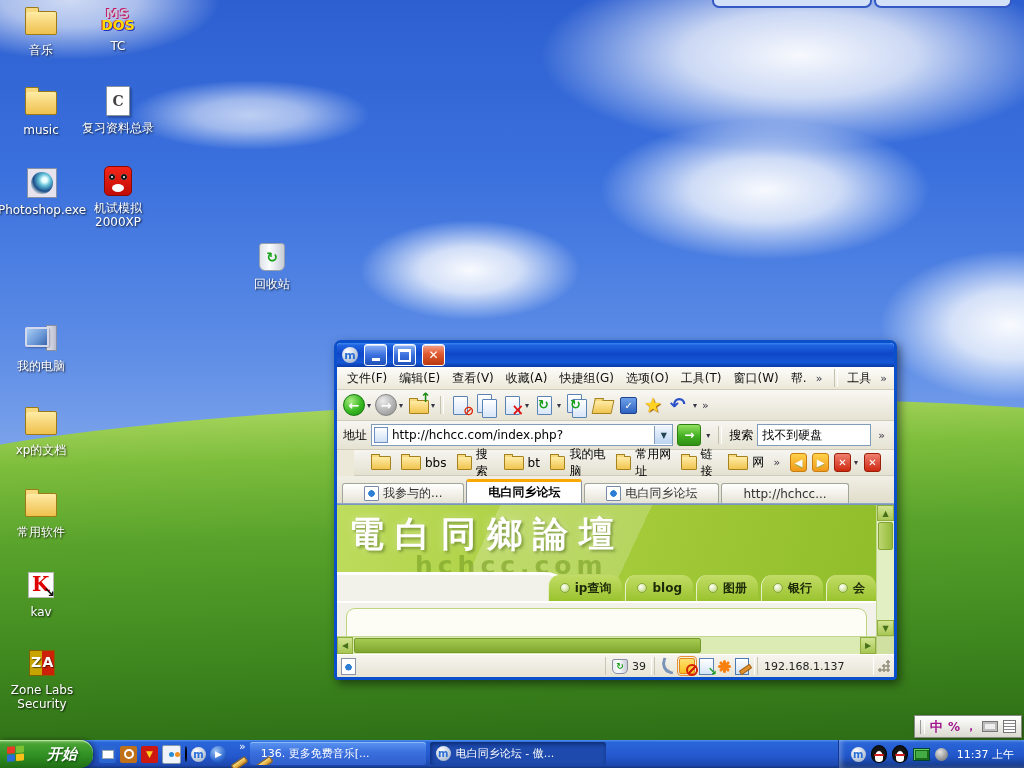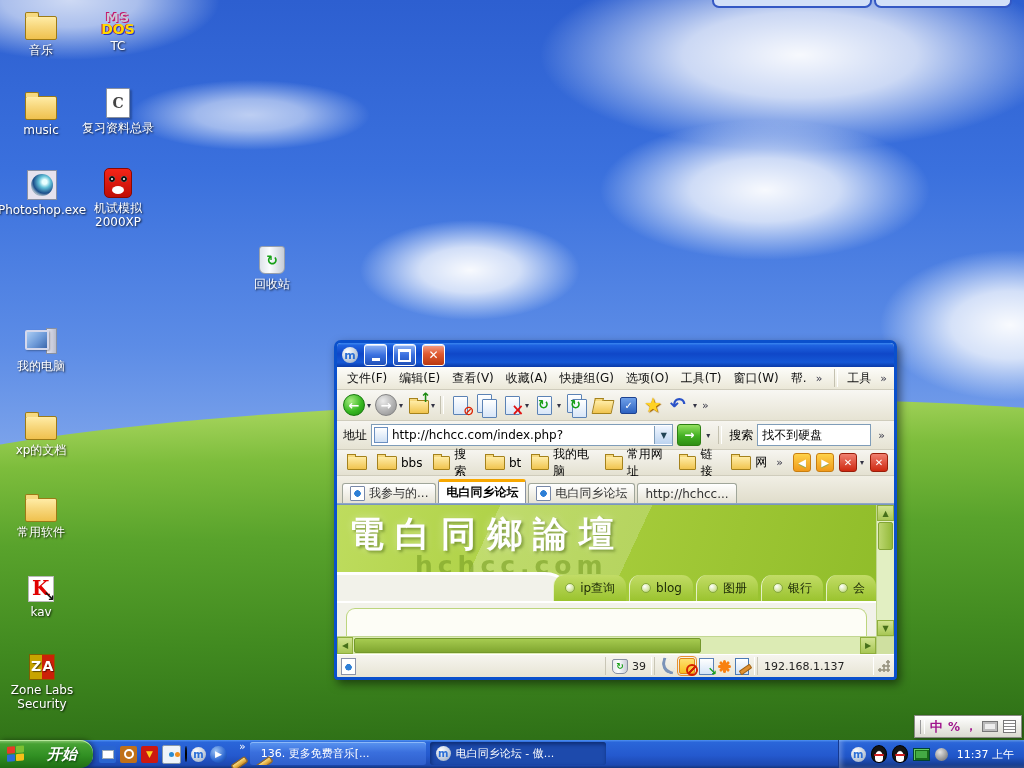--- a/index.html
+++ b/index.html
@@ -7,21 +7,21 @@
   .desktop{position:absolute;inset:0;overflow:hidden;
     background:linear-gradient(180deg,#2d5fd0 0%,#3a70dd 22%,#5c8ce6 45%,#84a9ec 62%,#a9c2f0 78%,#c2d4f2 100%);}
   .cloud{position:absolute;border-radius:50%;
     background:radial-gradient(closest-side,rgba(255,255,255,.96) 0%,rgba(255,255,255,.75) 45%,rgba(255,255,255,0) 100%);}
   .hill{position:absolute;left:-140px;top:402px;width:1320px;height:430px;
     border-radius:100% 100% 0 0 / 150px 110px 0 0;transform:rotate(-1.6deg);
     background:linear-gradient(180deg,#a6d45c 0%,#7dbd3c 12%,#59a32c 30%,#418a20 55%,#2f7117 78%,#285f13 100%);}
   
   .dicon{position:absolute;width:78px;display:flex;flex-direction:column;align-items:center;gap:3px;}
   .dicon .lbl{color:#fff;text-align:center;line-height:1.2;text-shadow:1px 1px 2px rgba(0,0,0,.85);}
-  .icnbox{height:34px;display:flex;align-items:flex-end;justify-content:center;}
+  .icnbox{height:34px;display:flex;align-items:center;justify-content:center;}
   .g-folder{width:30px;height:22px;position:relative;border-radius:2px;
     background:linear-gradient(180deg,#ffeca6 0%,#f7d77c 45%,#efc14e 100%);border:1px solid #9c7a16;}
   .g-folder::before{content:"";position:absolute;top:-5px;left:-1px;width:12px;height:4px;
     background:#f7da80;border:1px solid #9c7a16;border-bottom:none;border-radius:2px 2px 0 0;}
   .g-msdos{display:flex;flex-direction:column;align-items:center;line-height:1;}
   .g-msdos b{color:#c8c8d8;font-size:13px;letter-spacing:1px;text-shadow:1px 1px 0 #c2186c,-1px -1px 0 #c2186c;}
   .g-msdos i{font-style:normal;font-weight:bold;color:#ffd900;font-size:14px;margin-top:-2px;
     text-shadow:1px 1px 0 #2233cc,-1px 0 0 #cc2233;}
   .g-doc{width:22px;height:28px;background:#fff;border:1px solid #8a92a0;border-radius:1px;
     display:flex;align-items:center;justify-content:center;color:#444;font:bold 14px "DejaVu Serif",serif;
@@ -107,56 +107,56 @@
     background:linear-gradient(#f6f5f0,#e6e3d3);border-bottom:1px solid #cfccbc;}
   .abox{flex:1;height:20px;background:#fff;border:1px solid #7f9db9;display:flex;align-items:center;padding-left:2px;min-width:0;}
   .aico{width:12px;height:14px;flex:0 0 12px;background:linear-gradient(#fff,#cfe0f4);border:1px solid #6a8fc0;margin-right:4px;}
   .aval{flex:1;white-space:nowrap;overflow:hidden;color:#000;}
   .adrop{width:17px;height:18px;flex:0 0 17px;border-left:1px solid #7f9db9;display:flex;align-items:center;justify-content:center;
     background:linear-gradient(#f0f6ff,#bcd4f0);color:#245;font-size:8px;}
   .gobtn{width:22px;height:20px;border-radius:3px;border:1px solid #2d7f12;color:#fff;font-weight:bold;font-size:12px;
     background:linear-gradient(#94e060,#42b022 55%,#2f8f14);display:flex;align-items:center;justify-content:center;}
   .sbox{width:104px;height:20px;background:#fff;border:1px solid #7f9db9;display:flex;align-items:center;padding:0 4px;}
   
-  .bmbar{height:25px;flex:0 0 25px;display:flex;align-items:center;gap:2px;padding:0 6px;
-    background:linear-gradient(#f6f5f0,#e4e1d1);border-bottom:1px solid #cfccbc;}
+  .bmbar{height:25px;flex:0 0 25px;display:flex;align-items:center;gap:2px;padding:0 13px;
+    background:linear-gradient(#f6f5f0,#e4e1d1);border-bottom:1px solid #cfccbc;margin-left:17px;}
   .bm{display:flex;align-items:center;gap:4px;padding:1px 4px;}
   .bmf{position:relative;width:18px;height:12px;border-radius:1px;
     background:linear-gradient(#ffeca6,#f0c44f);border:1px solid #a5821c;}
   .bmf::before{content:"";position:absolute;top:-3px;left:-1px;width:7px;height:2px;background:#f7da80;
     border:1px solid #a5821c;border-bottom:none;}
   .tabnav{width:17px;height:17px;border-radius:3px;margin-left:3px;display:flex;align-items:center;justify-content:center;
     color:#fff;font-weight:bold;font-size:10px;}
   .tn-orange{background:linear-gradient(#ffd24a,#f09a1a);border:1px solid #c87e10;text-shadow:0 1px 1px #8a5;}
   .tn-red{background:linear-gradient(#f08070,#ce2810);border:1px solid #9a1e0a;}
   
   .tabbar{height:25px;flex:0 0 25px;display:flex;align-items:flex-end;gap:2px;padding:2px 5px 0;
     background:linear-gradient(#f1efe5,#e0ddcb);border-bottom:1px solid #8fa6c8;}
-  .tab{height:19px;display:flex;align-items:center;gap:4px;padding:0 7px;max-width:150px;
+  .tab{height:19px;display:flex;align-items:center;gap:4px;padding:0 21px;max-width:150px;
     background:linear-gradient(#ffffff,#e6e3d5);border:1px solid #a0a69a;border-bottom:none;border-radius:3px 3px 0 0;
     color:#333;white-space:nowrap;overflow:hidden;}
   .tab.active{height:21px;background:#fff;border-color:#8a92a0;border-top:3px solid #f8a800;font-weight:bold;color:#000;}
   .tabico{width:13px;height:13px;flex:0 0 13px;border:1px solid #7888a8;border-radius:1px;
     background:#fff radial-gradient(circle at 50% 50%,#2d7fd6 0 3px,rgba(0,0,0,0) 3.5px);}
   
   .content{flex:1;display:flex;min-height:0;border-top:1px solid #7a96bc;background:#fff;}
   .pagearea{flex:1;display:flex;flex-direction:column;min-width:0;overflow:hidden;}
   .banner{height:96px;flex:0 0 96px;position:relative;overflow:hidden;border-bottom:2px solid #fff;
     background:linear-gradient(105deg,#bedc5e 0%,#a8cd3c 45%,#90bd2a 100%);}
   .banner::before{content:"";position:absolute;inset:0;
     background:linear-gradient(115deg,rgba(255,255,255,0) 28%,rgba(255,255,255,.20) 28%,rgba(255,255,255,.20) 54%,rgba(255,255,255,0) 54%);}
   .btitle{position:absolute;left:12px;top:6px;font-family:"DejaVu Serif","Liberation Serif",serif;
     font-size:35px;font-weight:bold;color:#fff;letter-spacing:11px;white-space:nowrap;
     text-shadow:2px 2px 3px rgba(70,100,10,.55),0 0 8px rgba(255,255,255,.35);}
   .bwater{position:absolute;left:78px;top:46px;font-size:25px;font-weight:bold;letter-spacing:5px;
     color:rgba(120,158,36,.6);}
   .swoosh{position:absolute;left:-8px;bottom:-3px;width:45%;height:29px;background:#f2f2ea;
     border-top:3px solid #fff;border-right:3px solid #fff;border-radius:0 30px 0 0;}
   .bnavrow{position:absolute;right:0;bottom:0;left:42%;height:26px;display:flex;justify-content:flex-end;align-items:stretch;}
-  .bnav{display:flex;align-items:center;gap:5px;padding:0 11px;margin-left:3px;font-weight:normal;color:#1d2a08;
+  .bnav{display:flex;align-items:center;gap:5px;padding:0 11px;margin-left:3px;font-weight:bold;color:#1d2a08;
     background:linear-gradient(#c2dc66,#9ac32e);border-radius:11px 11px 0 0;border-left:1px solid rgba(255,255,255,.7);white-space:nowrap;}
   .bdot{width:8px;height:8px;border-radius:50%;border:1px solid #87a93c;
     background:radial-gradient(circle at 35% 30%,#ffffff,#d8e8a8 55%,#a2c45c 100%);}
   .pbody{flex:1;background:#f2f2ea;padding:5px 9px 0;}
   .pbox{height:100%;background:#fdfdf6;border:1px solid #bcd57e;border-bottom:none;border-radius:9px 9px 0 0;}
   
   .vscroll{width:17px;flex:0 0 17px;background:#e2efc2;border-left:1px solid #c2d792;display:flex;flex-direction:column;}
   .sbtn{height:16px;flex:0 0 16px;background:linear-gradient(#d2e492,#a8c755);border:1px solid #8fae3d;
     display:flex;align-items:center;justify-content:center;color:#47701a;font-size:8px;box-sizing:border-box;}
   .vthumb{height:26px;margin:1px;border-radius:2px;border:1px solid #83a435;background:linear-gradient(90deg,#bcd670,#94ba3a);}

